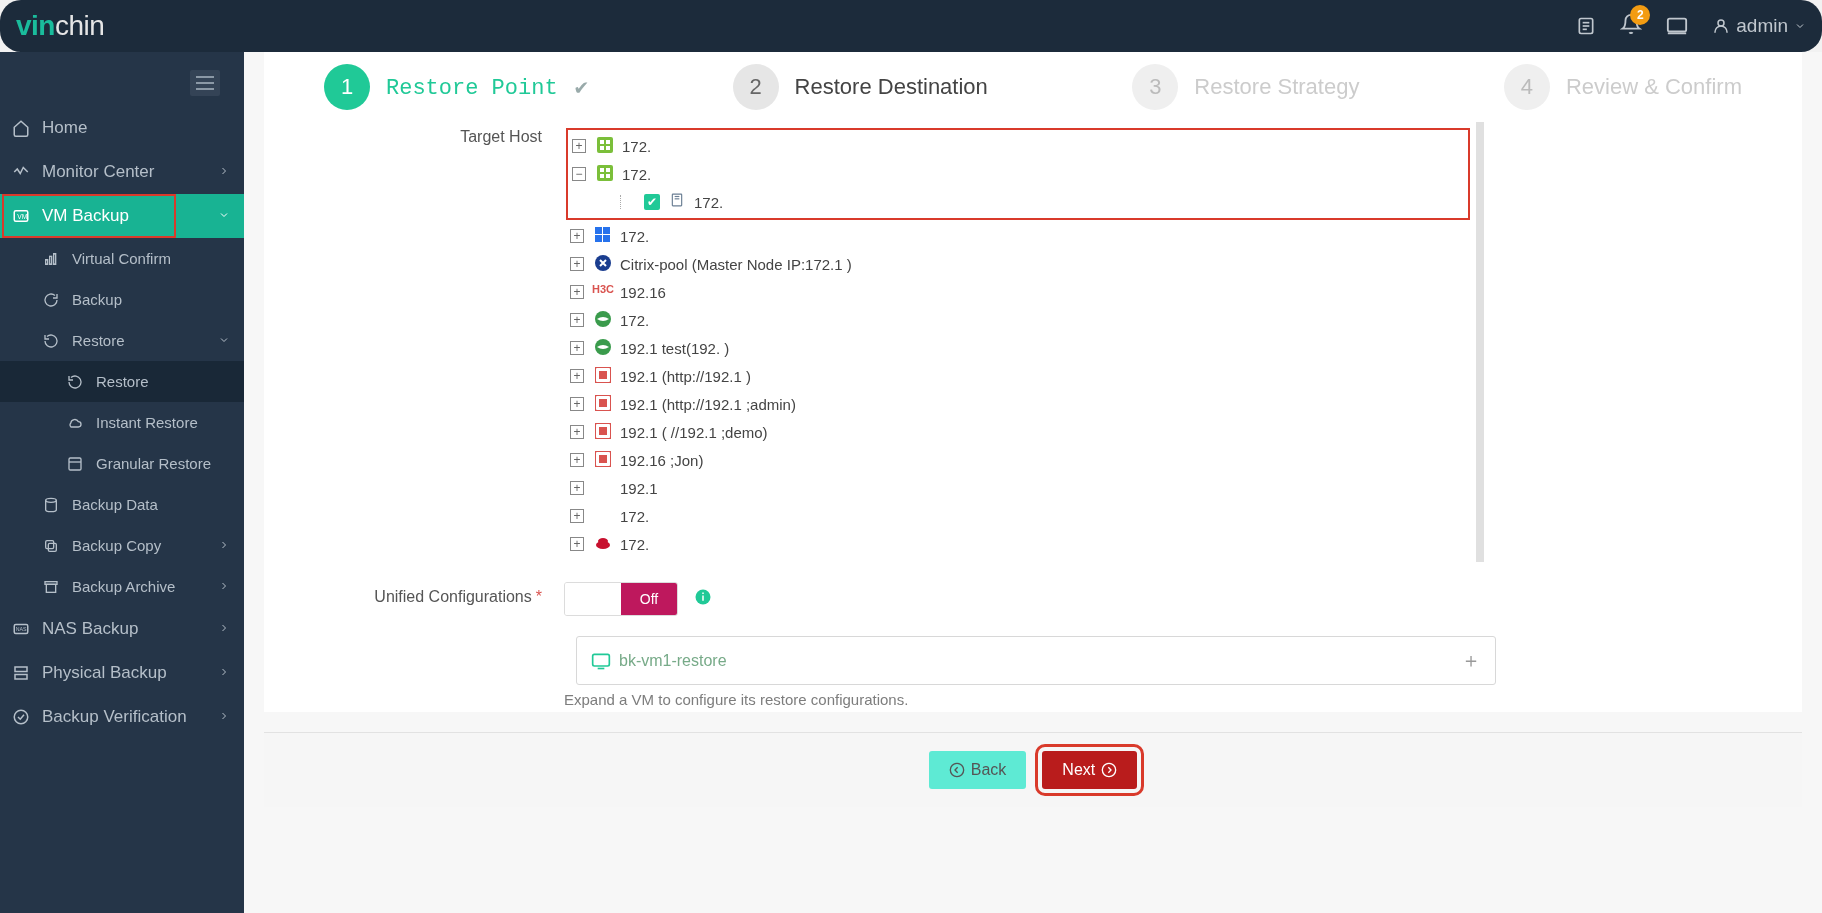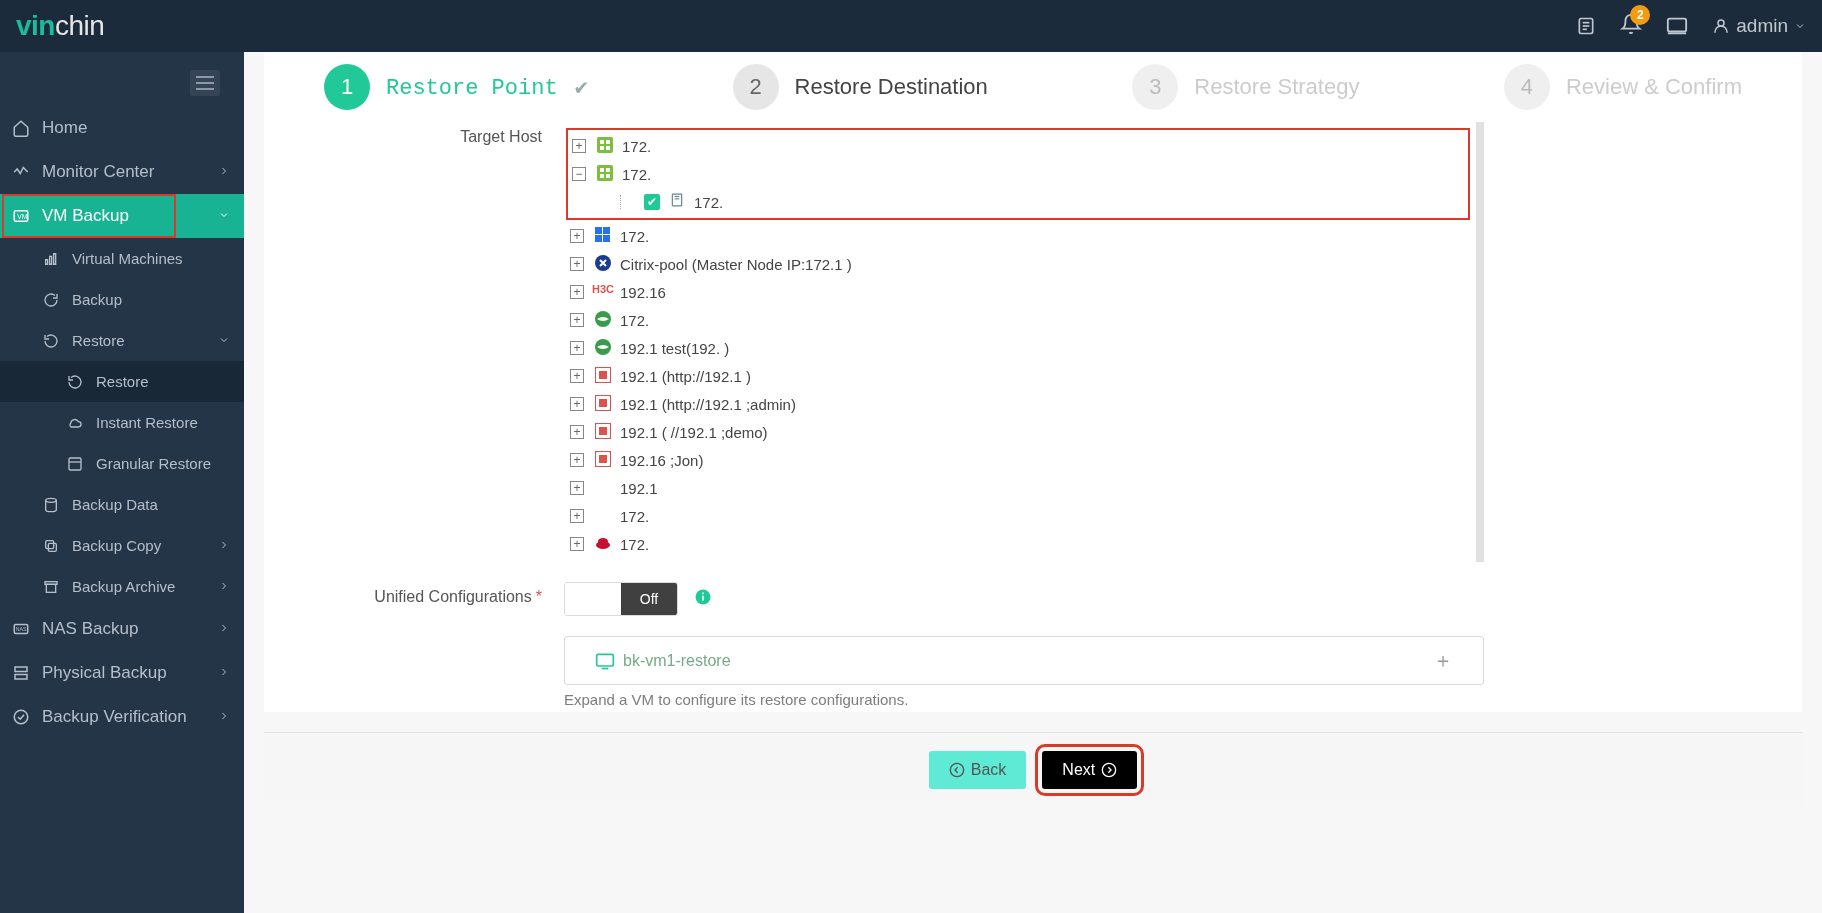--- a/index.html
+++ b/index.html
@@ -1,17 +1,17 @@
 <!DOCTYPE html>
 <html><head>
 <meta charset="utf-8">
 <style>
   * { box-sizing: border-box; margin: 0; padding: 0; }
   body { font-family: "Segoe UI", Arial, sans-serif; background: #f2f2f2; color: #333; }
-  .topbar { background: #1c2b3b; height: 52px; display: flex; align-items: center; padding: 0 16px; justify-content: space-between; }
+  .topbar { background: #1c2b3b; height: 52px; display: flex; align-items: center; padding: 0 16px; justify-content: space-between; border-radius: 21px; }
   .logo { font-size: 28px; font-weight: 500; color: #e5e5e5; letter-spacing: -0.5px; }
   .logo .accent { color: #1abc9c; font-weight: 600; }
   .topbar-right { display: flex; align-items: center; gap: 24px; }
   .doc-icon, .bell-icon, .monitor-icon, .user-section { color: #c0c7ce; cursor: pointer; display: flex; align-items: center; }
   .bell-wrapper { position: relative; }
   .badge { position: absolute; top: -8px; right: -8px; background: #f39c12; color: #fff; font-size: 12px; font-weight: 600; border-radius: 50%; width: 20px; height: 20px; display: flex; align-items: center; justify-content: center; }
   .user-section { gap: 6px; font-size: 19px; }
 
   .layout { display: flex; height: calc(100vh - 52px); }
   .sidebar { width: 244px; background: #253548; color: #b5bfc9; overflow-y: auto; position: relative; flex-shrink: 0; }
@@ -49,32 +49,32 @@
   .tree-node { display: flex; align-items: center; height: 28px; font-size: 15px; color: #444; cursor: pointer; gap: 4px; }
   .tree-toggle { width: 14px; height: 14px; border: 1px solid #888; display: inline-flex; align-items: center; justify-content: center; font-size: 12px; line-height: 1; margin-right: 6px; color: #666; flex-shrink:0; }
   .tree-node.indent2 { padding-left: 48px; }
   .node-icon { width: 18px; height: 18px; display: inline-flex; align-items: flex-start; justify-content: center; margin-right: 4px; flex-shrink:0; }
   .chk { width: 16px; height: 16px; background: #20c997; border-radius: 2px; display:inline-flex; align-items:center; justify-content:center; color:#fff; font-size:12px; margin-right:4px; flex-shrink:0;}
   .blur { filter: blur(3px); user-select:none; }
   .highlight-tree { border: 2px solid #d93a2b; padding: 2px 4px; margin: 0 0 2px -4px; }
 
   .toggle-wrap { display: inline-flex; width: 114px; height: 34px; border: 1px solid #dcdcdc; border-radius: 3px; overflow: hidden; }
   .toggle-wrap .on { flex:1; background:#fff; display:flex; align-items:center; justify-content:center; color:#333; font-size:14px; }
-  .toggle-wrap .off { flex:1; background:#404040; display:flex; align-items:center; justify-content:center; color:#fff; font-size:14px; }
+  .toggle-wrap .off { flex:1; background:#be185d; display:flex; align-items:center; justify-content:center; color:#fff; font-size:14px; }
   .info-i { color: #20c997; font-size:18px; margin-left:16px; }
 
-  .vm-config-box { flex:1; max-width: 920px; border:1px solid #d8d8d8; border-radius:3px; padding: 10px 30px; display:flex; align-items:center; justify-content:space-between; color:#7a8; font-size:16px; }
+  .vm-config-box { flex:1; max-width: 920px; border:1px solid #d8d8d8; border-radius:3px; padding: 10px 14px; display:flex; align-items:center; justify-content:space-between; color:#7a8; font-size:16px;margin-left:12px; }
   .vm-config-box .plus { color:#999; font-size:20px; cursor:pointer; }
   .vm-config-left { display:flex; align-items:center; gap:8px; }
   .hint { color:#7d7d7d; font-size:15px; margin-top:6px; }
 
   .footer-bar { background:#f6f6f6; border-top:1px solid #e2e2e2; padding: 18px 0; display:flex; justify-content:center; gap:16px; margin:20px 20px 0 20px; }
   .btn { padding: 10px 20px; border-radius:3px; font-size:16px; cursor:pointer; display:inline-flex; align-items:center; gap:6px; border:none; }
   .btn-back { background:#5eead4; color:#555; }
-  .btn-next { background:#000000; color:#fff;align-items:center; }
+  .btn-next { background:#b91c1c; color:#fff;align-items:center; }
   .highlight-btn { outline: 3px solid #d93a2b; outline-offset: 4px; }
 
   .sidebar::-webkit-scrollbar, .tree-panel::-webkit-scrollbar { width:8px; }
   .sidebar::-webkit-scrollbar-thumb, .tree-panel::-webkit-scrollbar-thumb { background:#ccc; border-radius:4px; }
 </style>
 </head>
 <body>
 
 <div class="topbar">
   <div class="logo">
@@ -159,21 +159,21 @@
           <div class="highlight-box" style="inset: 0px 68px 0px 2px;"></div>
         </div>
         <div class="nav-item level-1">
           <span class="icon">
             <svg width="16" height="16" viewBox="0 0 24 24" fill="none" stroke="currentColor" stroke-width="2">
               <rect x="4" y="13" width="3" height="7"></rect>
               <rect x="10" y="8" width="3" height="12"></rect>
               <rect x="16" y="4" width="3" height="16"></rect>
             </svg>
           </span>
-          <span>Virtual Machines</span>
+          <span>Virtual Confirm</span>
         </div>
         <div class="nav-item level-1">
           <span class="icon">
             <svg width="16" height="16" viewBox="0 0 24 24" fill="none" stroke="currentColor" stroke-width="2">
               <path d="M21 12a9 9 0 1 1-3-6.7"></path>
               <polyline points="21 3 21 9 15 9"></polyline>
             </svg>
           </span>
           <span>Backup</span>
         </div>

